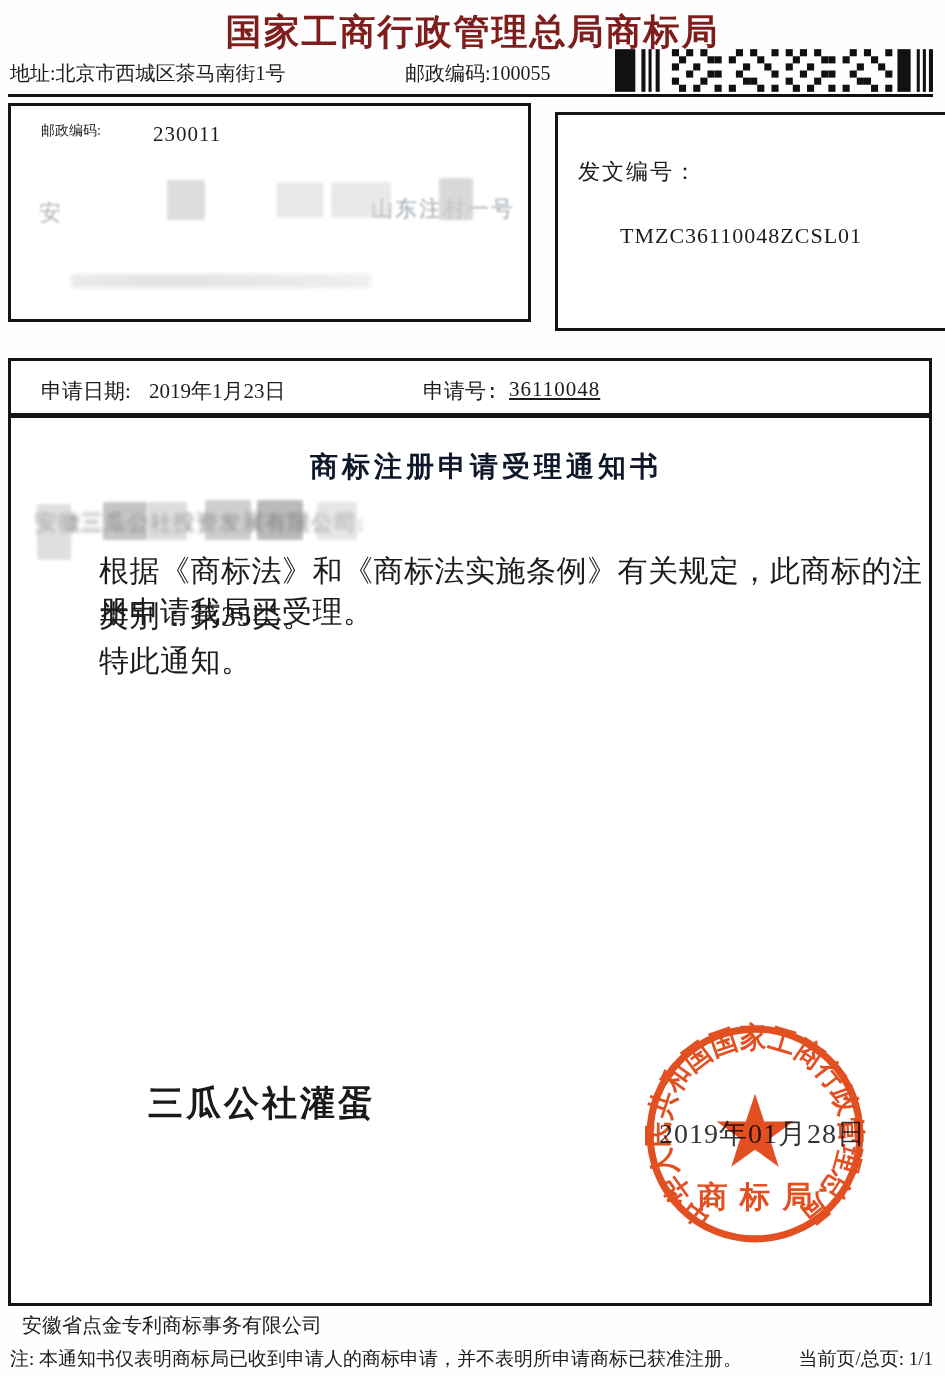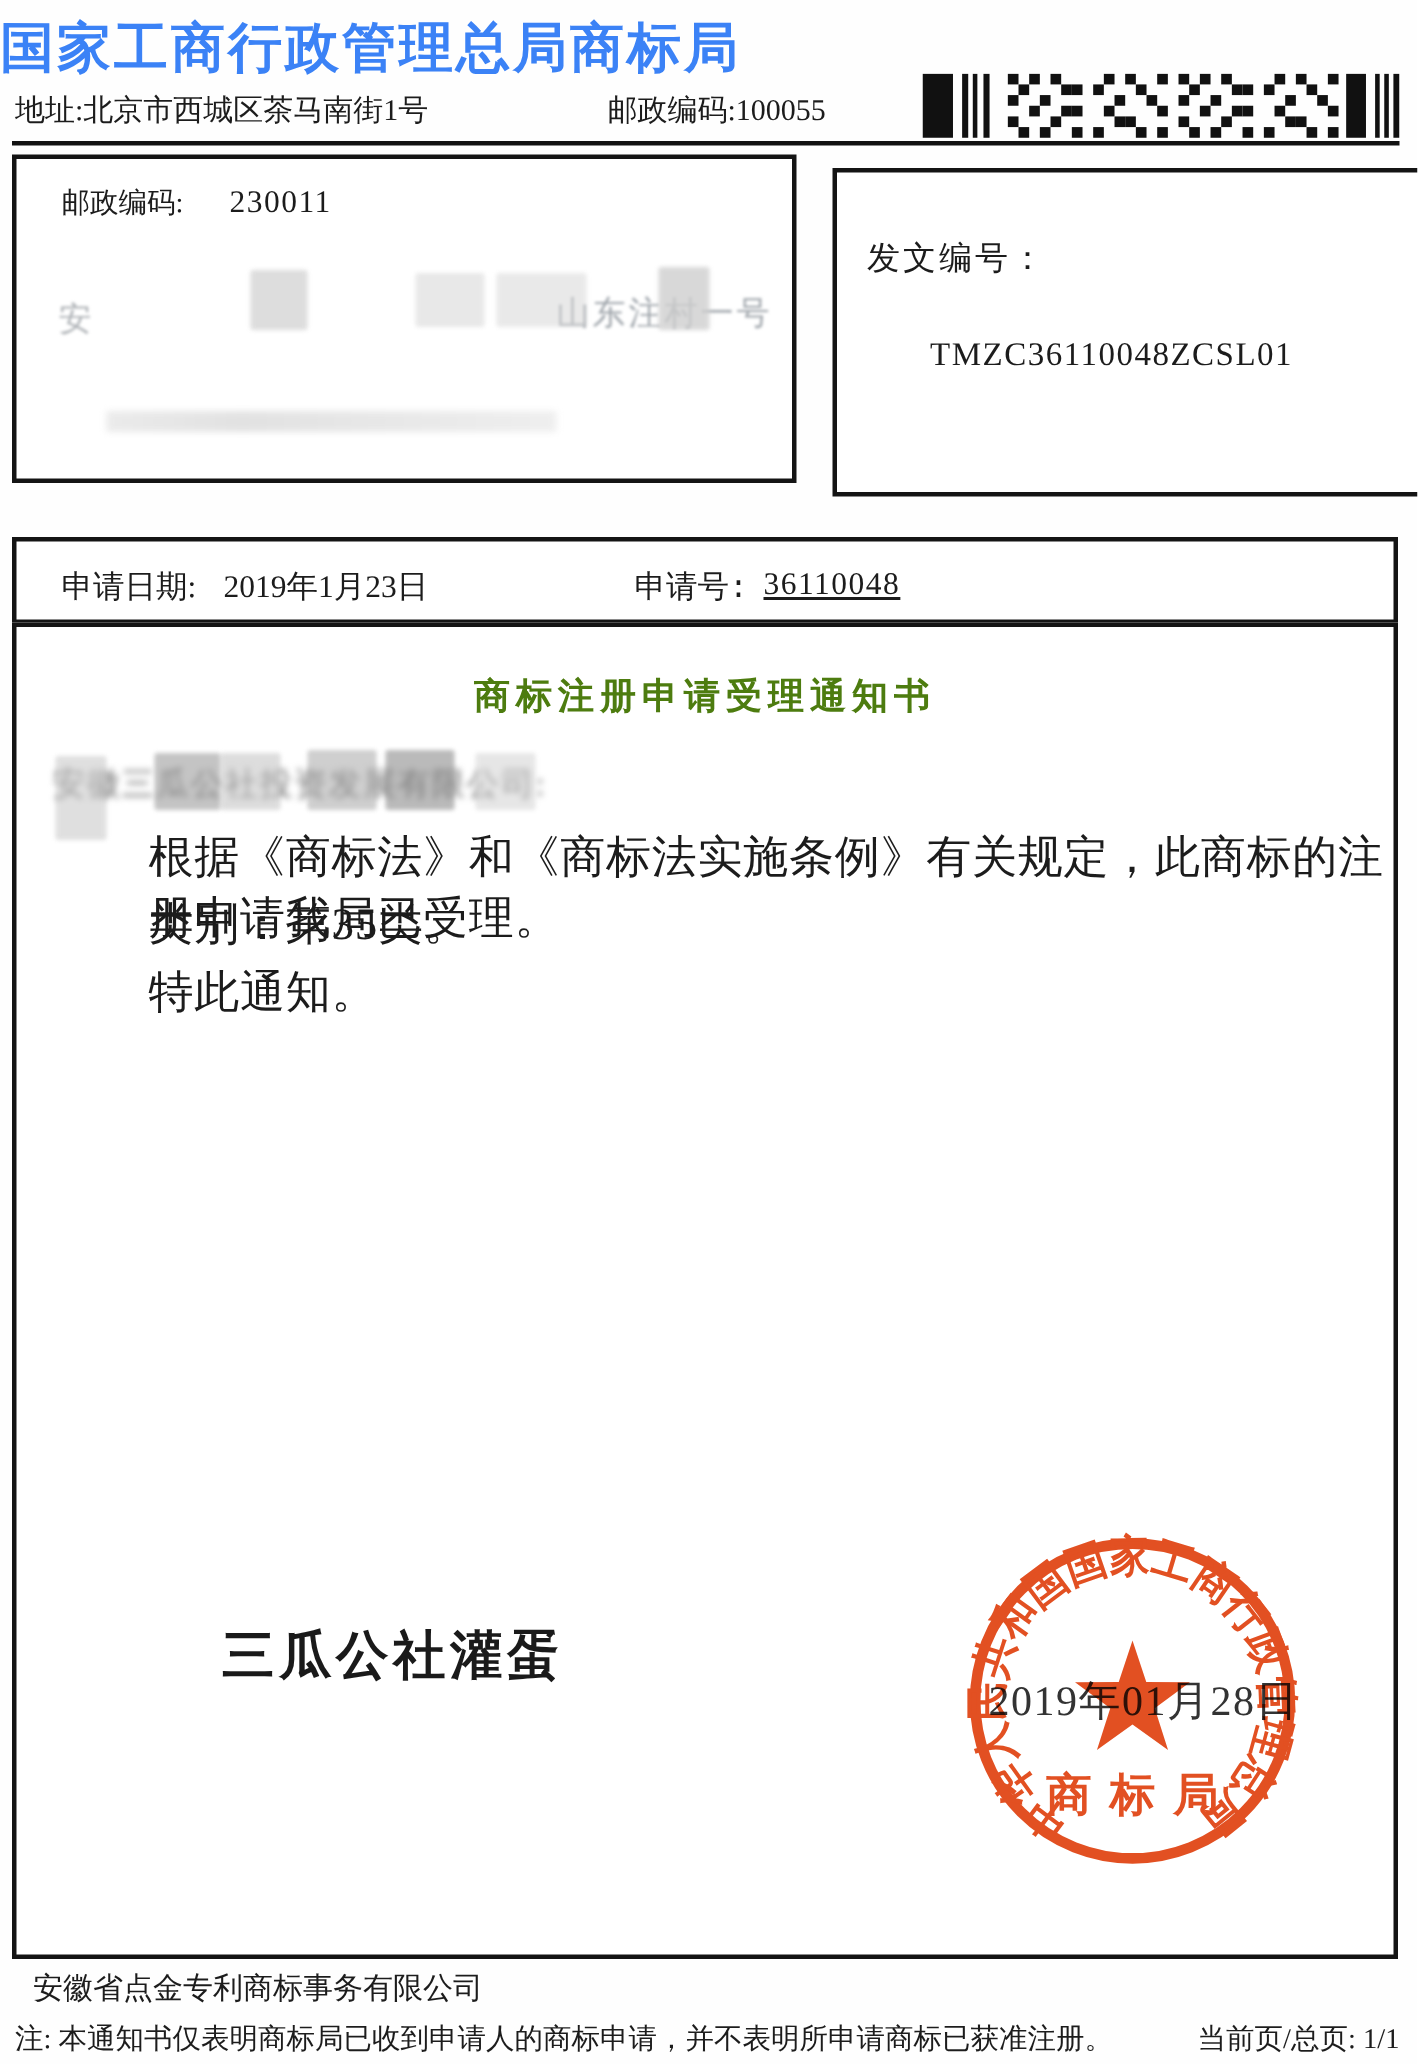--- a/index.html
+++ b/index.html
@@ -7,37 +7,37 @@
   .page {
     position:relative; width:945px; height:1376px; margin:0 auto;
     background:#fefefe; overflow:hidden;
     font-family:"Liberation Serif","DejaVu Serif",serif;
     color:#1c1c1c;
   }
   .abs { position:absolute; }
 
   
   .doc-title {
-    top:8px; left:0; width:100%; text-align:left;
+    top:8px; left:0; width:100%; text-align:center;
     font-family:"Liberation Sans","DejaVu Sans",sans-serif;
-    font-size:36px; font-weight:bold; letter-spacing:2px; color:#3b82f6;
+    font-size:36px; font-weight:bold; letter-spacing:2px; color:#7f1d1d;
   }
   .addr-line  { top:60px; left:10px;  font-size:20px; }
   .postal-line{ top:60px; left:405px; font-size:20px; }
   .barcode    { top:49px; left:615px; width:318px; height:43px; }
   .header-rule{ top:94px; left:8px; width:925px; height:3px; background:#111; }
 
   
   .box { position:absolute; border:3px solid #141414; background:#fff; }
   .recipient-box { top:103px; left:8px;   width:523px; height:219px; }
   .docnum-box    { top:112px; left:555px; width:452px; height:219px; }
   .app-box       { top:338px; left:8px;   width:924px; height:58px;margin-top:20px; }
   .main-box      { top:415px; left:8px;   width:924px; height:891px; }
 
-  .recipient-postal-label { top:16px; left:30px;  font-size:19px; }
+  .recipient-postal-label { top:16px; left:30px;  font-size:14px; }
   .recipient-postal-value { top:16px; left:142px; font-size:21px; letter-spacing:1px; }
 
   .recipient-addr { top:88px; left:28px; width:480px; height:30px; font-size:22px; }
   .frag-start { position:absolute; left:0;  top:4px; color:#aeb2b6; filter:blur(1.2px); }
   .frag-end   { position:absolute; right:4px; top:0; color:#9ea4aa; filter:blur(1px); letter-spacing:2px; }
   .blur-block { position:absolute; filter:blur(1.5px); border-radius:2px; }
   .smear {
     top:168px; left:60px; width:300px; height:14px;
     background:linear-gradient(90deg,#e3e3e3,#d6d6d6 30%,#dedede 60%,#e8e8e8);
     opacity:.7; filter:blur(2px);
@@ -46,22 +46,22 @@
   .docnum-label { top:42px;  left:20px; font-size:22px; letter-spacing:2px; }
   .docnum-value { top:108px; left:62px; font-size:22px; letter-spacing:1px; }
 
   .app-date-label { top:16px; left:30px;  font-size:21px; }
   .app-date-value { top:16px; left:138px; font-size:21px; }
   .app-num-label  { top:16px; left:412px; font-size:21px;font-family:Liberation Mono, monospace; }
   .app-num-value  { top:16px; left:498px; font-size:21px; letter-spacing:1px;text-decoration:underline; }
 
   
   .notice-title {
-    top:30px; left:0; width:100%; text-align:center;
-    font-size:24px; font-weight:bold; letter-spacing:4px; color:#4d7c0f;
+    top:30px; left:16px; width:100%; text-align:center;
+    font-size:28px; font-weight:bold; letter-spacing:4px; color:#0f172a;
   }
   .addressee {
     top:90px; left:24px; font-size:22px; letter-spacing:1px;
     color:#6f6f6f; filter:blur(2.2px);
   }
   .body-line { left:88px; font-size:30px; letter-spacing:.5px; }
   .body-1 { top:133px; }
   .body-2 { top:178px; }
   .body-3 { top:223px; }
 

